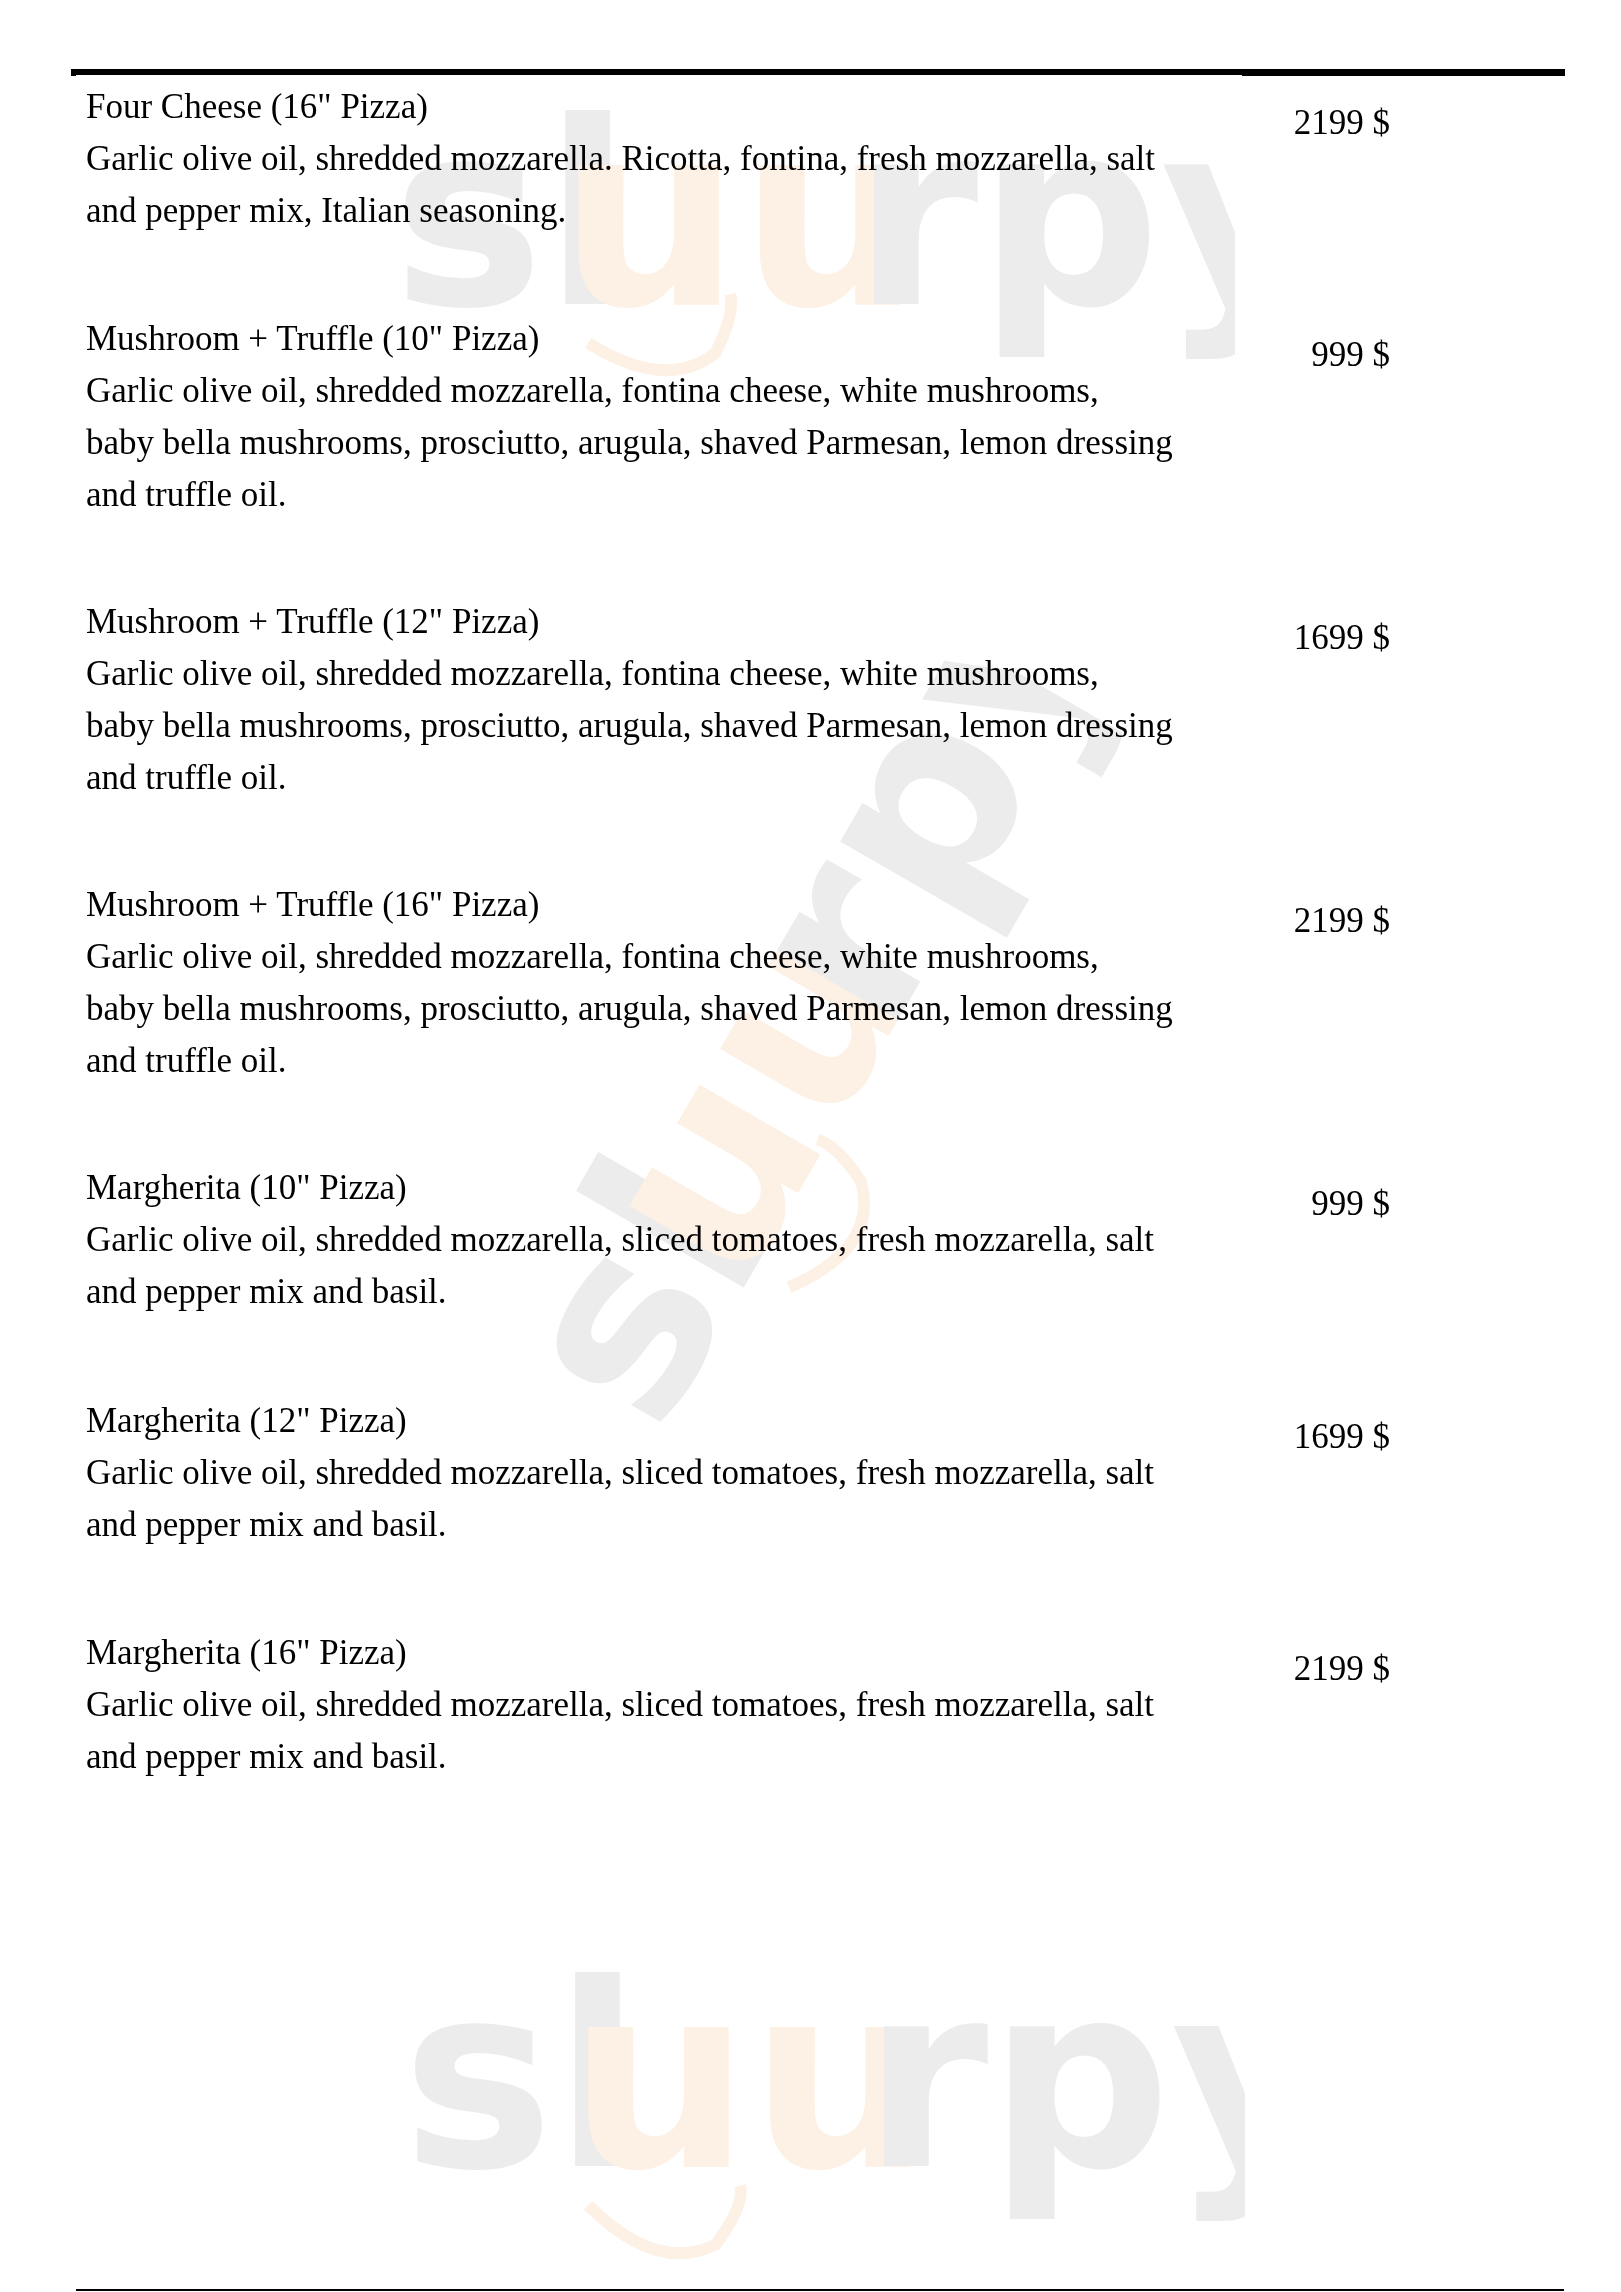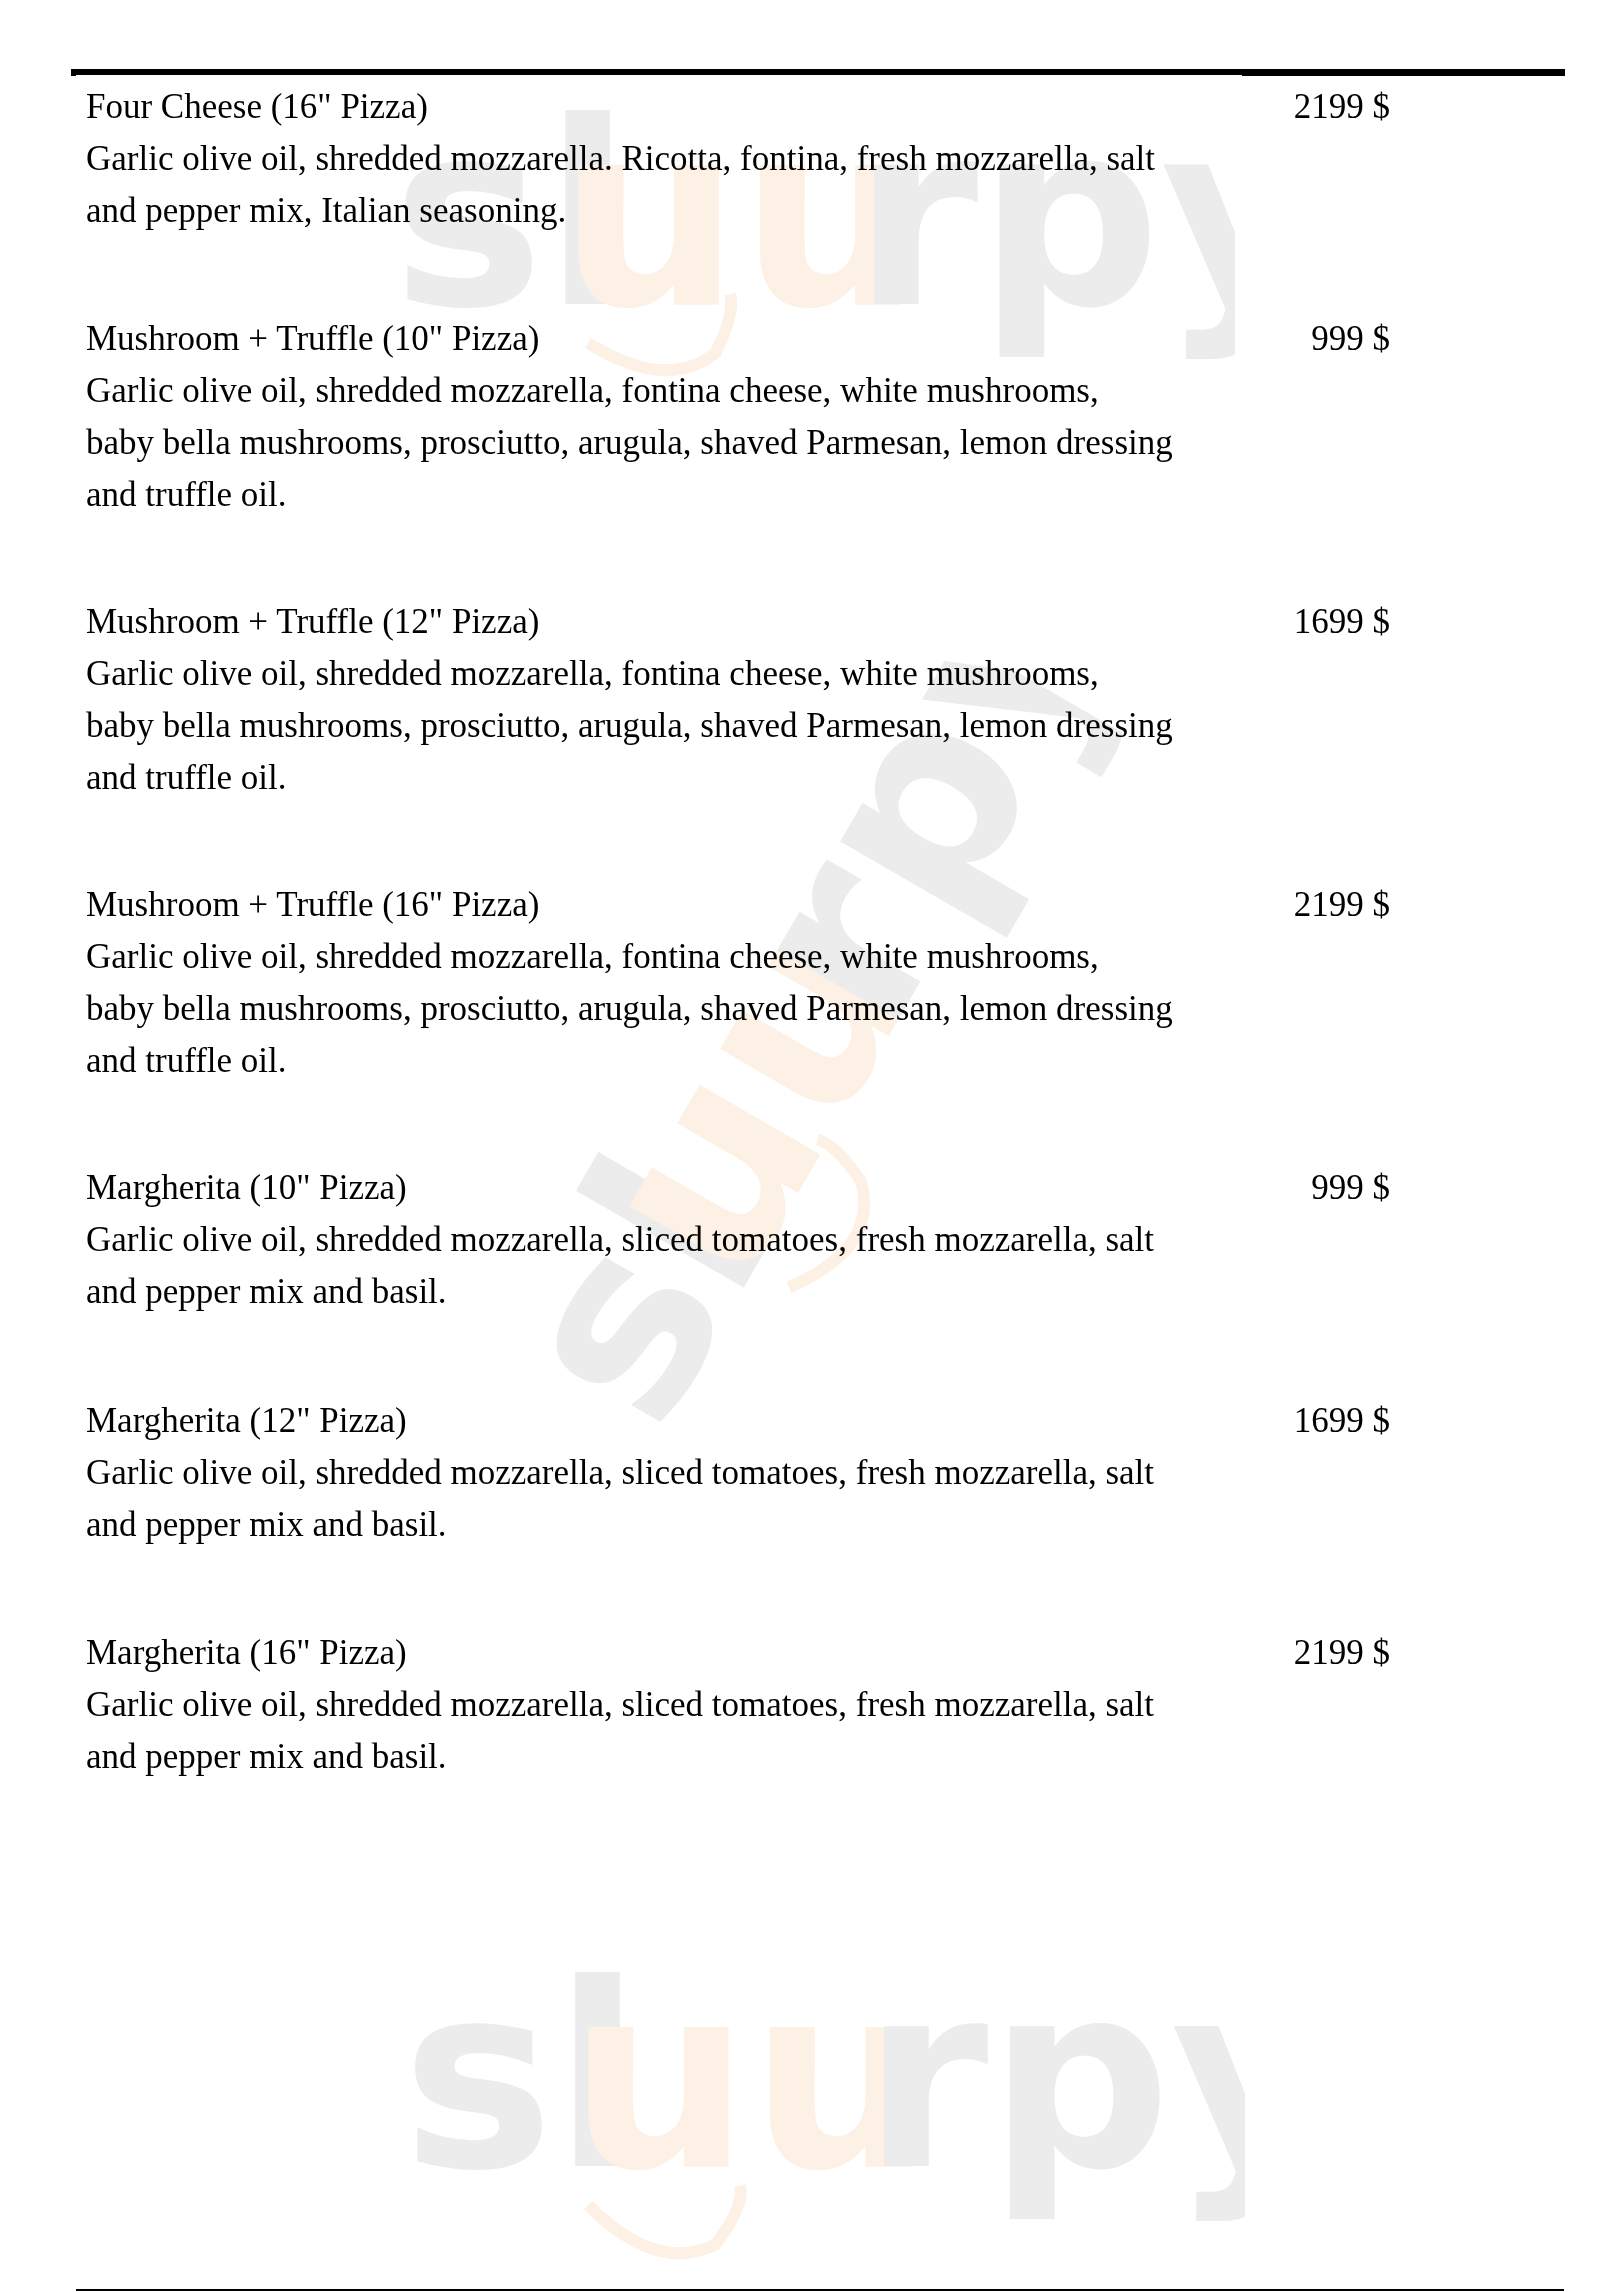--- a/index.html
+++ b/index.html
@@ -19,21 +19,21 @@
   .watermark {
     position: absolute; pointer-events: none; z-index: 0;
   }
   .item {
     position: absolute; left: 86px; width: 1304px; z-index: 1;
     font-size: 35px; line-height: 52px;
   }
   .item-title { display: block; }
   .item-desc { display: block; width: 1088px; }
   .item-price {
-    position: absolute; right: 0; top: 0; text-align: right; white-space: nowrap;
+    position: absolute; right: 0; top: 16px; text-align: right; white-space: nowrap;
   }
 </style>
 </head>
 <body>
 
 <svg class="watermark" style="left:392px;top:59px;" width="843" height="333" viewBox="0 0 860 340">
   <g font-family="DejaVu Sans, sans-serif" font-weight="bold" font-size="260">
     <text x="0" y="250" fill="#ececec">sl</text>
     <text x="170" y="250" fill="#fdf0e4">uu</text>
     <text x="470" y="250" fill="#ececec">rpy</text>

